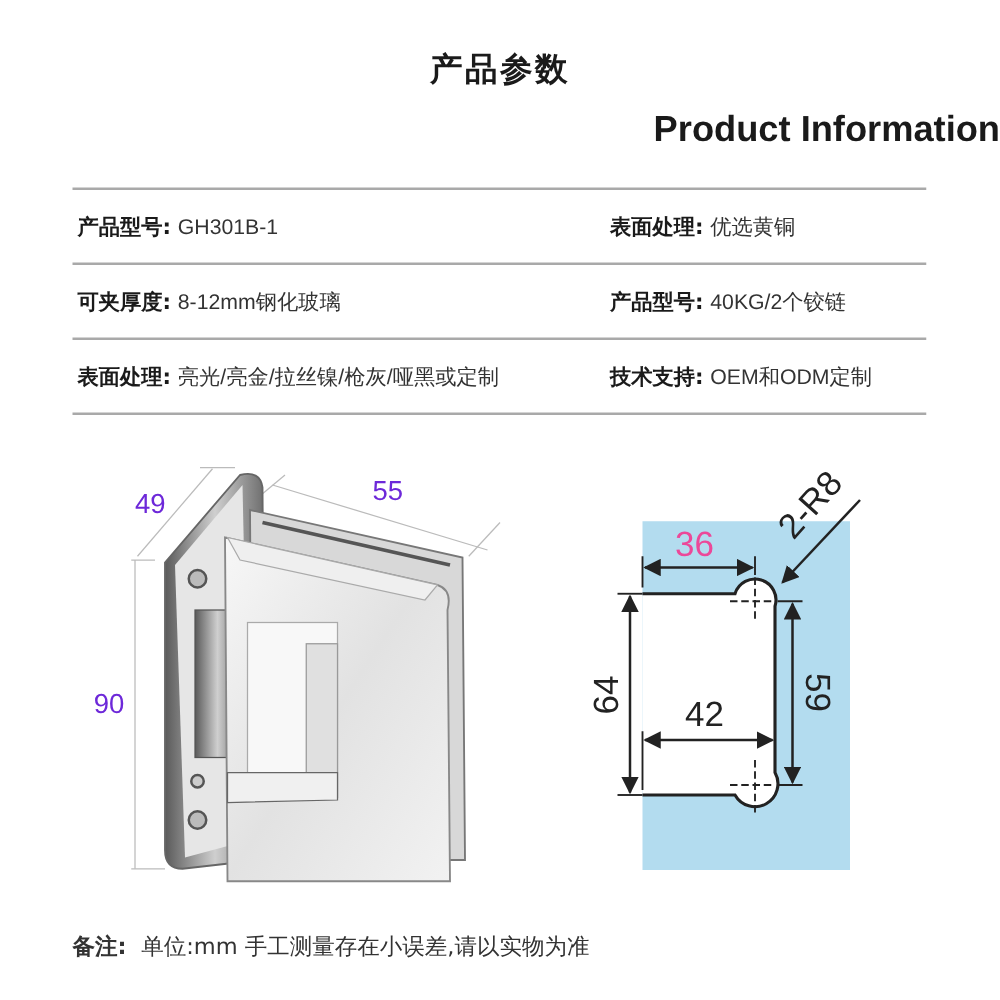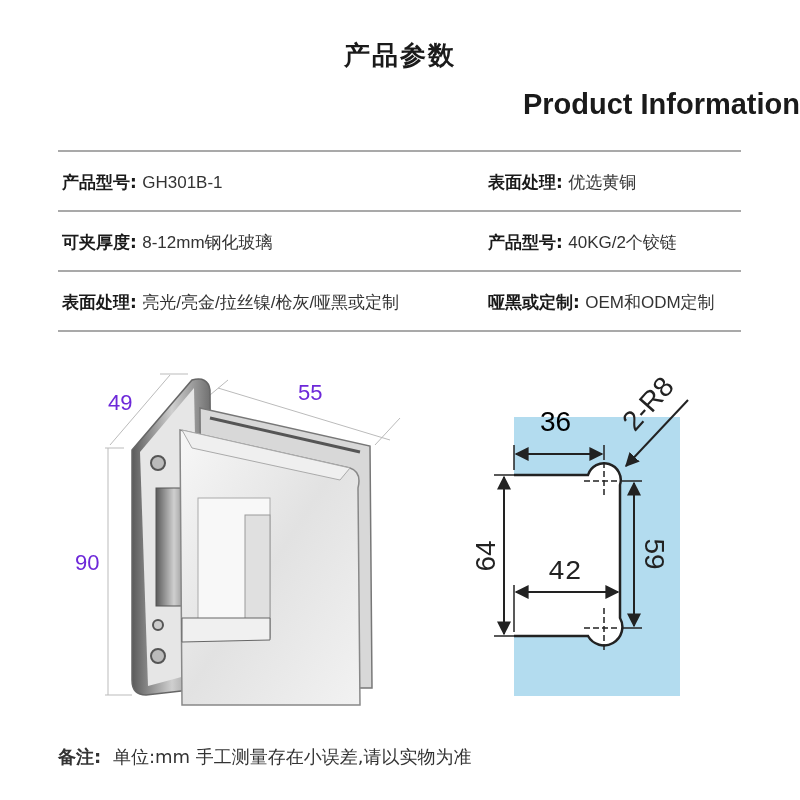--- a/index.html
+++ b/index.html
@@ -42,21 +42,21 @@
 </div>
 <div class="spec" style="left:488px;top:231px">
   <span class="k">产品型号:</span>
   <span class="v">40KG/2个铰链</span>
 </div>
 <div class="spec" style="left:62px;top:291px">
   <span class="k">表面处理:</span>
   <span class="v">亮光/亮金/拉丝镍/枪灰/哑黑或定制</span>
 </div>
 <div class="spec" style="left:488px;top:291px">
-  <span class="k">哑黑或定制:</span>
+  <span class="k">技术支持:</span>
   <span class="v">OEM和ODM定制</span>
 </div>
 
 <div style="position:absolute;left:70px;top:360px;width:340px;height:350px">
   <svg width="340" height="350" viewBox="0 0 340 350">
     <defs>
       <linearGradient id="chrome" x1="0" y1="0" x2="1" y2="1">
         <stop offset="0" stop-color="#f7f7f7"></stop>
         <stop offset="0.5" stop-color="#e2e2e2"></stop>
         <stop offset="1" stop-color="#f2f2f2"></stop>
@@ -132,22 +132,22 @@
     </g>
 
     <g stroke="#222" stroke-width="2">
       <line x1="36" y1="84" x2="122" y2="84" marker-start="url(#arr)" marker-end="url(#arr)"></line>
       <line x1="36" y1="222" x2="138" y2="222" marker-start="url(#arr)" marker-end="url(#arr)"></line>
       <line x1="24" y1="107" x2="24" y2="264" marker-start="url(#arr)" marker-end="url(#arr)"></line>
       <line x1="154" y1="113" x2="154" y2="256" marker-start="url(#arr)" marker-end="url(#arr)"></line>
       <line x1="208" y1="30" x2="146" y2="96" marker-end="url(#arr)"></line>
     </g>
   </svg>
-  <div style="position:absolute;left:60px;top:36px;font-family:'Liberation Sans',sans-serif;font-size:28px;color:#000000">36</div>
-  <div style="position:absolute;left:68px;top:186px;font-family:Liberation Mono, monospace;font-size:28px;color:#222">42</div>
+  <div style="position:absolute;left:60px;top:50px;font-family:'Liberation Sans',sans-serif;font-size:28px;color:#ec4899">36</div>
+  <div style="position:absolute;left:68px;top:186px;font-family:Liberation Sans, sans-serif;font-size:28px;color:#222">42</div>
   <div style="position:absolute;left:-10px;top:170px;transform:rotate(-90deg);font-family:'Liberation Sans',sans-serif;font-size:28px;color:#222">64</div>
   <div style="position:absolute;left:158px;top:168px;transform:rotate(90deg);font-family:'Liberation Sans',sans-serif;font-size:28px;color:#222">59</div>
   <div style="position:absolute;left:138px;top:18px;transform:rotate(-48deg);font-family:'Liberation Sans',sans-serif;font-size:28px;color:#222;white-space:nowrap">2-R8</div>
 </div>
 
 <div class="note">
   <span class="k">备注:</span>
   <span style="margin-left:6px">单位:mm 手工测量存在小误差,请以实物为准</span>
 </div>
 

